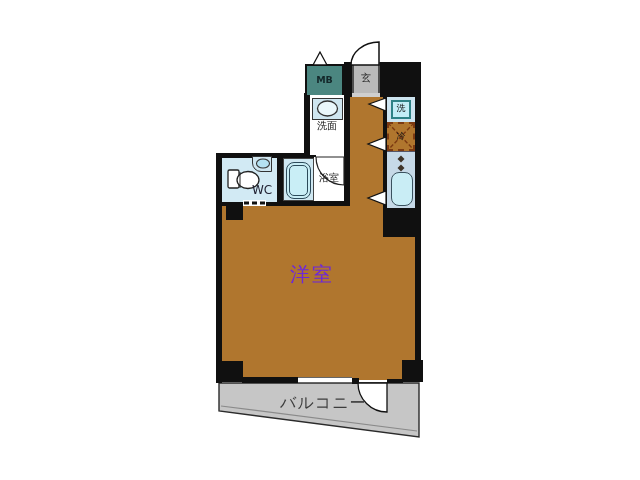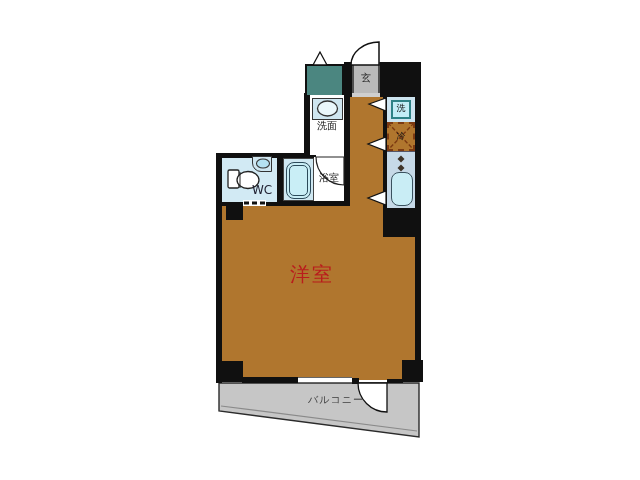--- a/index.html
+++ b/index.html
@@ -34,23 +34,23 @@
   #bottom-window{left:298px;top:377px;width:54px;height:6px;background:#ffffff;border-top:1.5px solid #666;border-bottom:1.5px solid #666;box-sizing:border-box;}
 
   
   #mb-label{left:305px;top:64px;width:39px;height:33px;line-height:31px;font-size:9.5px;font-weight:600;color:#14282a;}
   #entrance-label{left:352px;top:62px;width:28px;height:33px;line-height:31px;font-size:10px;color:#222;}
   #washstand-label{left:306px;top:119px;width:42px;font-size:10px;}
   #bathroom-label{left:312px;top:171px;width:34px;font-size:10px;}
   #wc-label{left:246px;top:183px;width:32px;font-size:12px;color:#223;}
   #washer-label{left:391px;top:100px;width:20px;height:19px;line-height:17px;font-size:9px;}
   #fridge-label{left:387px;top:122px;width:28px;height:29px;line-height:28px;font-size:9px;color:#1a1a1a;}
-  #main-room-name{left:252px;top:261px;width:120px;font-size:20px;letter-spacing:2px;color:#b91c1c;}
+  #main-room-name{left:252px;top:261px;width:120px;font-size:20px;letter-spacing:2px;color:#6d28d9;}
   #main-room-size{left:252px;top:284px;width:120px;font-size:19px;color:#161006;}
-  #balcony-label{left:300px;top:393px;width:72px;font-size:10px;color:#3d3d3d;letter-spacing:1px;}
+  #balcony-label{left:280px;top:393px;width:72px;font-size:16px;color:#3d3d3d;letter-spacing:1px;}
 </style>
 </head>
 <body>
 
 <div id="stage">
 
   <svg width="640" height="480">
     <polygon points="219,383 419,383 419,437 219,411" fill="#c6c6c6" stroke="#2b2b2b" stroke-width="1.4"></polygon>
     <line x1="221" y1="406" x2="417" y2="431" stroke="#8a8a8a" stroke-width="1.2"></line>
   </svg>
@@ -124,20 +124,21 @@
 
     <rect x="228" y="170" width="11" height="18" rx="1.5" fill="#ffffff" stroke="#222" stroke-width="1.3"></rect>
     <ellipse cx="248" cy="180" rx="11" ry="8.5" fill="#ffffff" stroke="#222" stroke-width="1.3"></ellipse>
     <line x1="240" y1="172" x2="240" y2="188" stroke="#222" stroke-width="1"></line>
 
     <ellipse cx="263" cy="163.5" rx="6.5" ry="4.5" fill="#b5e2f2" stroke="#333" stroke-width="1.1"></ellipse>
 
     <line x1="244" y1="203" x2="265" y2="203" stroke="#111" stroke-width="3" stroke-dasharray="5 3"></line>
   </svg>
 
+  <div class="lbl" id="mb-label">MB</div>
   <div class="lbl" id="entrance-label">玄</div>
   <div class="lbl" id="washstand-label">洗面</div>
   <div class="lbl" id="bathroom-label">浴室</div>
   <div class="lbl" id="wc-label">WC</div>
   <div class="lbl" id="washer-label">洗</div>
   <div class="lbl" id="fridge-label">冷</div>
   <div class="lbl" id="main-room-name">洋室</div>
   <div class="lbl" id="balcony-label">バルコニー</div>
 
 </div>

